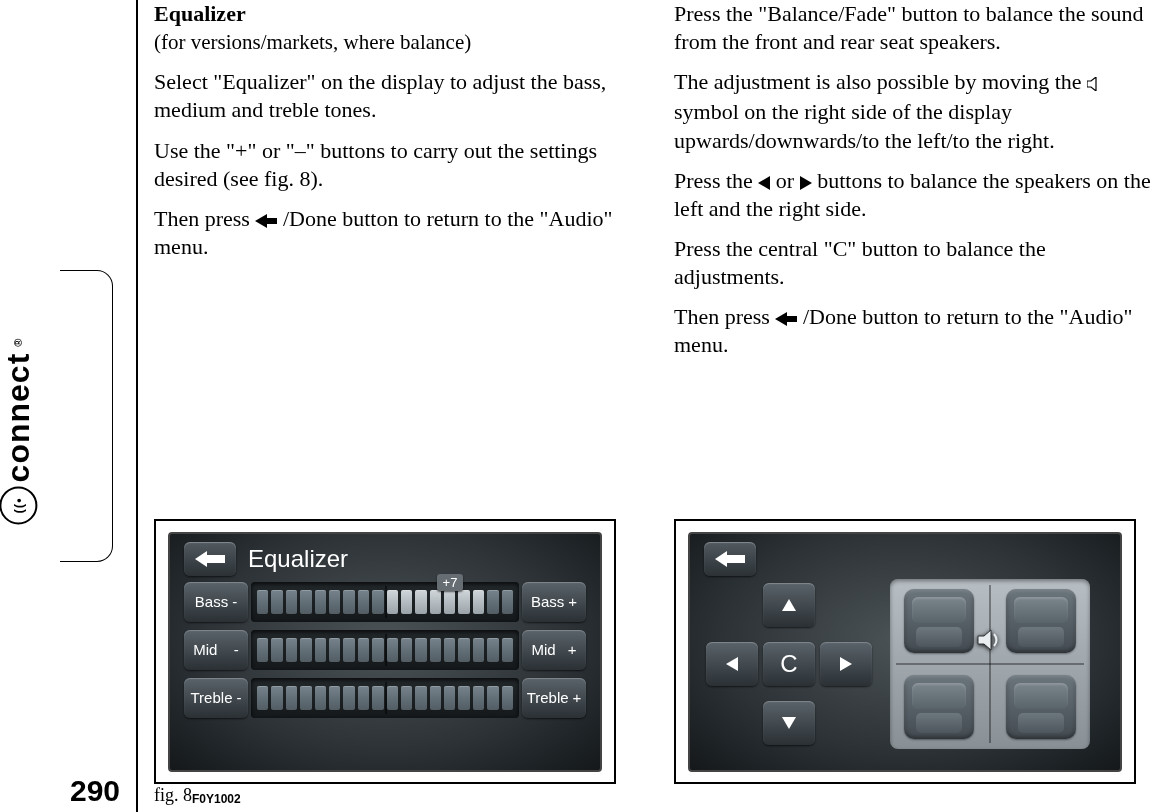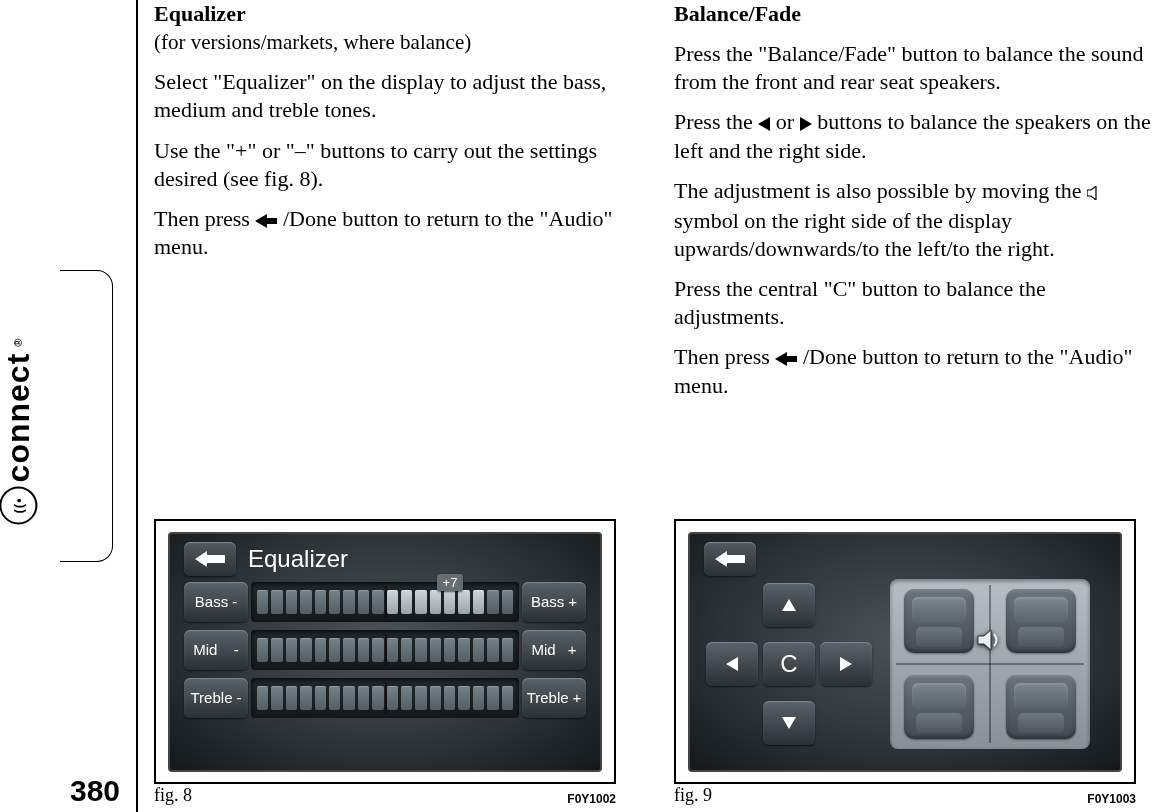--- a/index.html
+++ b/index.html
@@ -23,21 +23,21 @@
   .tri.down{border-left:7px solid transparent;border-right:7px solid transparent;border-top:12px solid #000}
   .tri.left{border-top:7px solid transparent;border-bottom:7px solid transparent;border-right:12px solid #000}
   .tri.right{border-top:7px solid transparent;border-bottom:7px solid transparent;border-left:12px solid #000}
   .arrow-back{display:inline-flex;align-items:center;vertical-align:middle}
   .arrow-back .tri.left{border-right-color:#000}
   .arrow-back .stem{width:10px;height:6px;background:#000;display:inline-block}
   .mute-symbol{display:inline-block;vertical-align:middle}
 
   .fig-wrap{margin-top:auto;position:relative;width:462px;padding-bottom:28px}
   .fig-box{border:2px solid #000;width:462px;height:265px;box-sizing:border-box;display:flex;align-items:center;justify-content:center}
-  .caption{position:absolute;bottom:6px;left:0;right:0;display:flex;justify-content:space-between;font-size:18px;font-family:"Times New Roman",serif}
+  .caption{position:absolute;bottom:6px;left:0;right:0;display:flex;font-size:18px;font-family:"Times New Roman",serif}
   .caption .code{font:700 12px Arial,Helvetica,sans-serif;align-self:flex-end}
 
   
   .screen{position:relative;width:430px;height:236px;border:2px solid #444;border-radius:4px;
     background:radial-gradient(ellipse at 50% 45%, #4c5357 0%, #2c3236 60%, #14181b 100%);
     font-family:Arial,Helvetica,sans-serif;color:#fff;overflow:hidden}
   .screen .topbar{display:flex;align-items:center;gap:12px;padding:8px 14px 2px 14px}
   .back-btn{width:52px;height:34px;border-radius:6px;background:linear-gradient(#515a60,#2b3135);box-shadow:inset 0 1px 1px rgba(255,255,255,.3),0 1px 2px rgba(0,0,0,.6);display:flex;align-items:center;justify-content:center}
   .back-btn svg{display:block}
   .scr-title{font-size:24px;font-weight:400;color:#fff}
@@ -86,21 +86,21 @@
   <div class="leftbar">
     <div class="tab">
       <div class="tab-inner">
         <div class="uconnect">
           <span class="u-logo">((•</span>
           <span>connect</span>
             <span class="reg">®</span>
         </div>
       </div>
     </div>
-    <div class="pagenum">380</div>
+    <div class="pagenum">290</div>
   </div>
 
   <div class="content">
     <div class="cols">
 
       <div class="col">
         <div class="body-text">
           <p><span class="h">Equalizer</span><br>
              <span class="sub">(for versions/markets, where balance)</span></p>
           <p>Select "Equalizer" on the display to adjust the bass, medium and treble tones.</p>
@@ -221,29 +221,28 @@
           </div>
           <div class="caption">
             <span>fig. 8</span>
             <span class="code">F0Y1002</span>
           </div>
         </div>
       </div>
 
       <div class="col">
         <div class="body-text">
-          <p class="h">Balance/Fade</p>
           <p>Press the "Balance/Fade" button to balance the sound from the front and rear seat speakers.</p>
-          <p>
-            <span>Press the </span><span class="tri left"></span><span> or </span><span class="tri right"></span><span> buttons to balance the speakers on the left and the right side.</span>
-          </p>
           <p>
             <span>The adjustment is also possible by moving the </span><span class="mute-symbol"><svg width="16" height="14" viewBox="0 0 16 14">
                   <polygon points="0,4 4,4 9,0 9,14 4,10 0,10" fill="none" stroke="#000" stroke-width="1.2"></polygon>
                 </svg></span><span> symbol on the right side of the display upwards/downwards/to the left/to the right.</span>
+          </p>
+          <p>
+            <span>Press the </span><span class="tri left"></span><span> or </span><span class="tri right"></span><span> buttons to balance the speakers on the left and the right side.</span>
           </p>
           <p>Press the central "C" button to balance the adjustments.</p>
           <p>
             <span>Then press </span><span class="arrow-back">
                 <span class="tri left"></span>
                 <span class="stem"></span>
               </span> <span>/Done button to return to the "Audio" menu.</span>
           </p>
         </div>
 
@@ -281,22 +280,18 @@
                   <div class="speaker-cursor">
                     <svg width="28" height="24" viewBox="0 0 28 24">
                       <polygon points="2,8 8,8 15,2 15,22 8,16 2,16" fill="#e9edef" stroke="#2c3236" stroke-width="1"></polygon>
                       <path d="M18 6 Q23 12 18 18" fill="none" stroke="#e9edef" stroke-width="2"></path>
                     </svg>
                   </div>
                 </div>
               </div>
             </div>
           </div>
-          <div class="caption">
-            <span>fig. 9</span>
-            <span class="code">F0Y1003</span>
-          </div>
         </div>
       </div>
 
     </div>
   </div>
 </div>
 
 </body></html>

